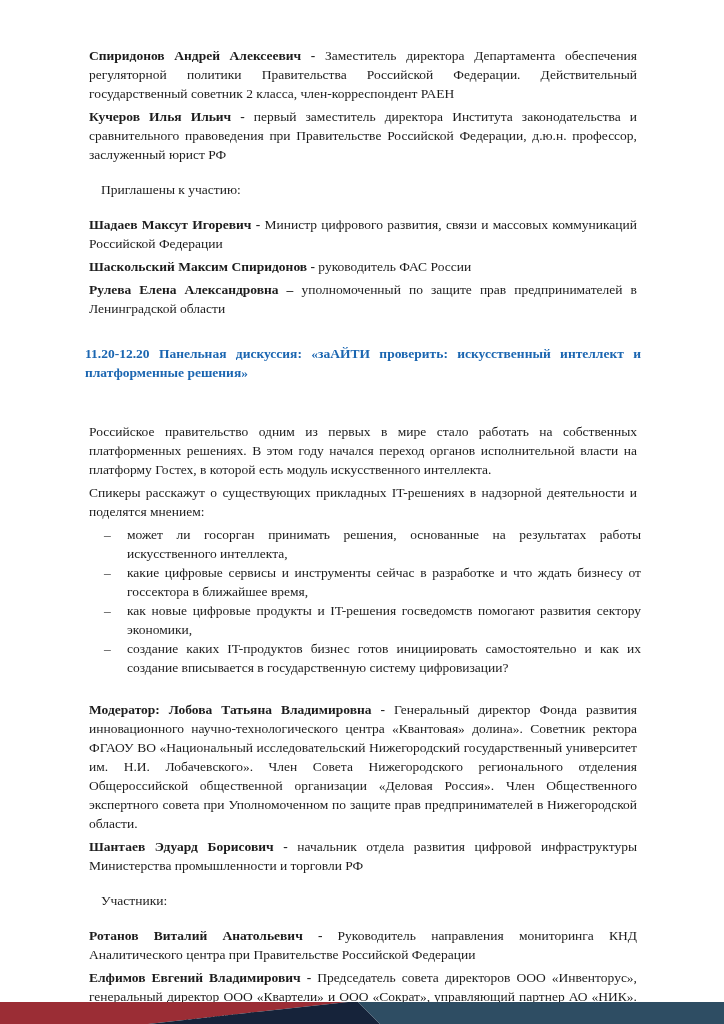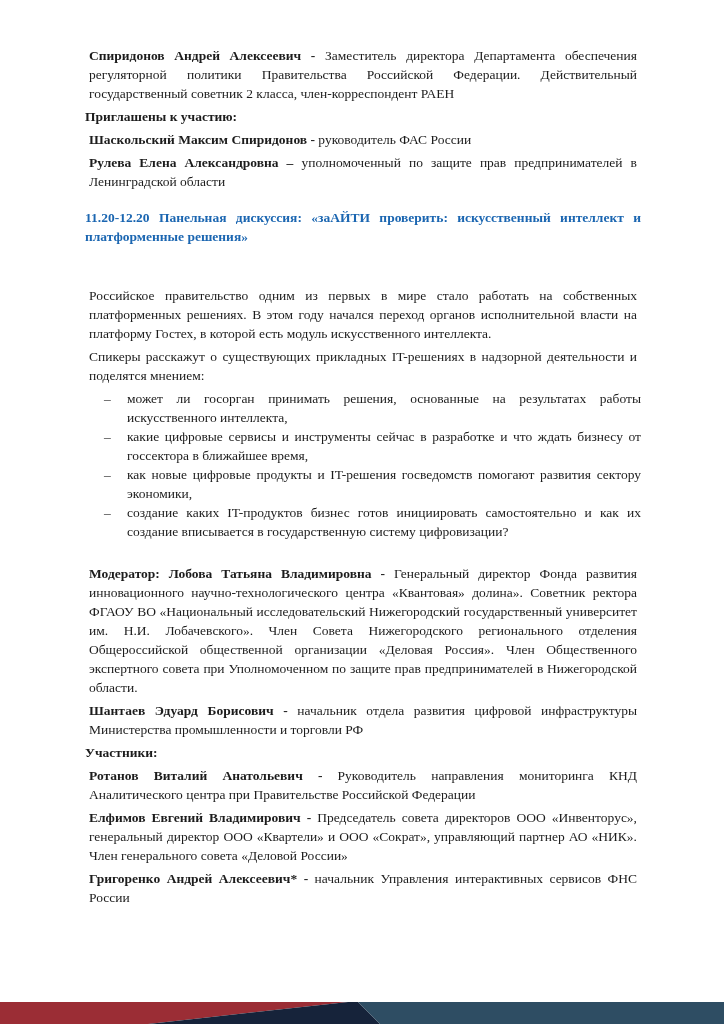--- a/index.html
+++ b/index.html
@@ -16,28 +16,28 @@
     left:85px;top:42px;
     width:556px;
     font-size:13.5px;
     line-height:19px;
   }
   .para{
     margin:4px;
     text-align:justify;
   }
   .heading{
-    font-weight:bold;
-    margin:0;
+    font-weight:normal;
+    margin:16px;
   }
   .blue-heading{
     color:var(--accent-blue,#1b66b1);
     font-weight:bold;
     text-align:justify;
-    margin:17px 0 0 0;
+    margin:26px 0 0 0;
   }
   .spacer-lg{height:19px;}
   .spacer-md{height:17px;}
   .bullet{
     display:flex;
   }
   .bullet .dash{
     flex:none;
     width:42px;
     padding-left:19px;
@@ -55,24 +55,26 @@
   }
   b{font-weight:bold;}
 </style>
 </head>
 <body>
 
 <div class="page">
 
   <p class="para"><b>Спиридонов Андрей Алексеевич</b><b> - </b><span>Заместитель директора Департамента обеспечения регуляторной политики Правительства Российской Федерации. Действительный государственный советник 2 класса, член-корреспондент РАЕН</span></p>
 
+  <p class="para"><b>Кучеров Илья Ильич</b><b> - </b><span>первый заместитель директора Института законодательства и сравнительного правоведения при Правительстве Российской Федерации, д.ю.н. профессор, заслуженный юрист РФ</span></p>
 
 
   <p class="para heading">Приглашены к участию:</p>
 
+  <p class="para"><b>Шадаев Максут Игоревич</b><b> - </b><span>Министр цифрового развития, связи и массовых коммуникаций Российской Федерации</span></p>
 
   <p class="para"><b>Шаскольский Максим Спиридонов</b><b> - </b><span>руководитель ФАС России</span></p>
 
   <p class="para"><b>Рулева Елена Александровна</b><b> – </b><span>уполномоченный по защите прав предпринимателей в Ленинградской области</span></p>
 
   <p class="para blue-heading">11.20-12.20 Панельная дискуссия: «заАЙТИ проверить: искусственный интеллект и платформенные решения»</p>
 
   <div class="spacer-lg"></div>
   <div class="spacer-md"></div>
 

